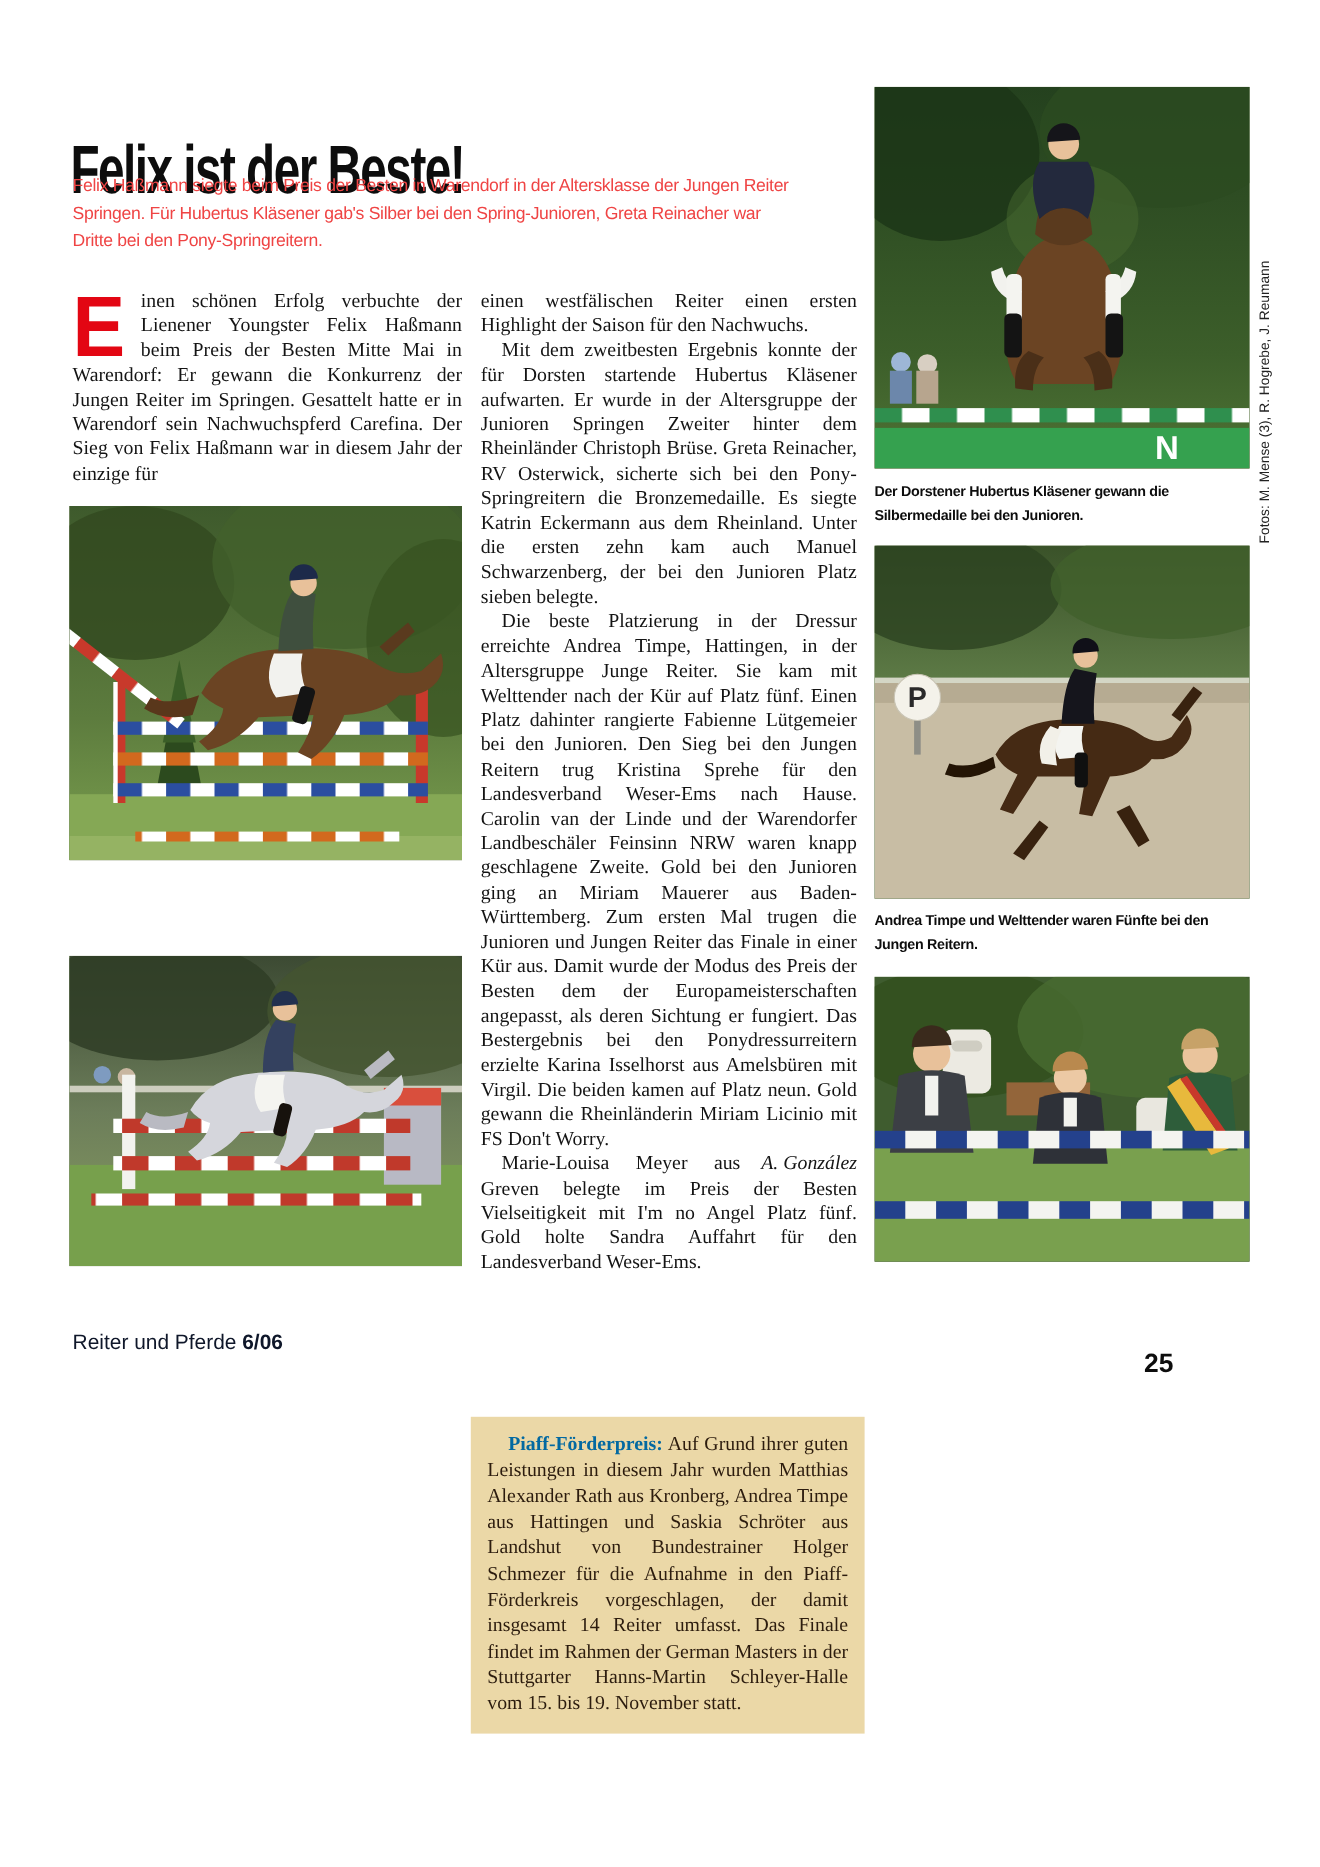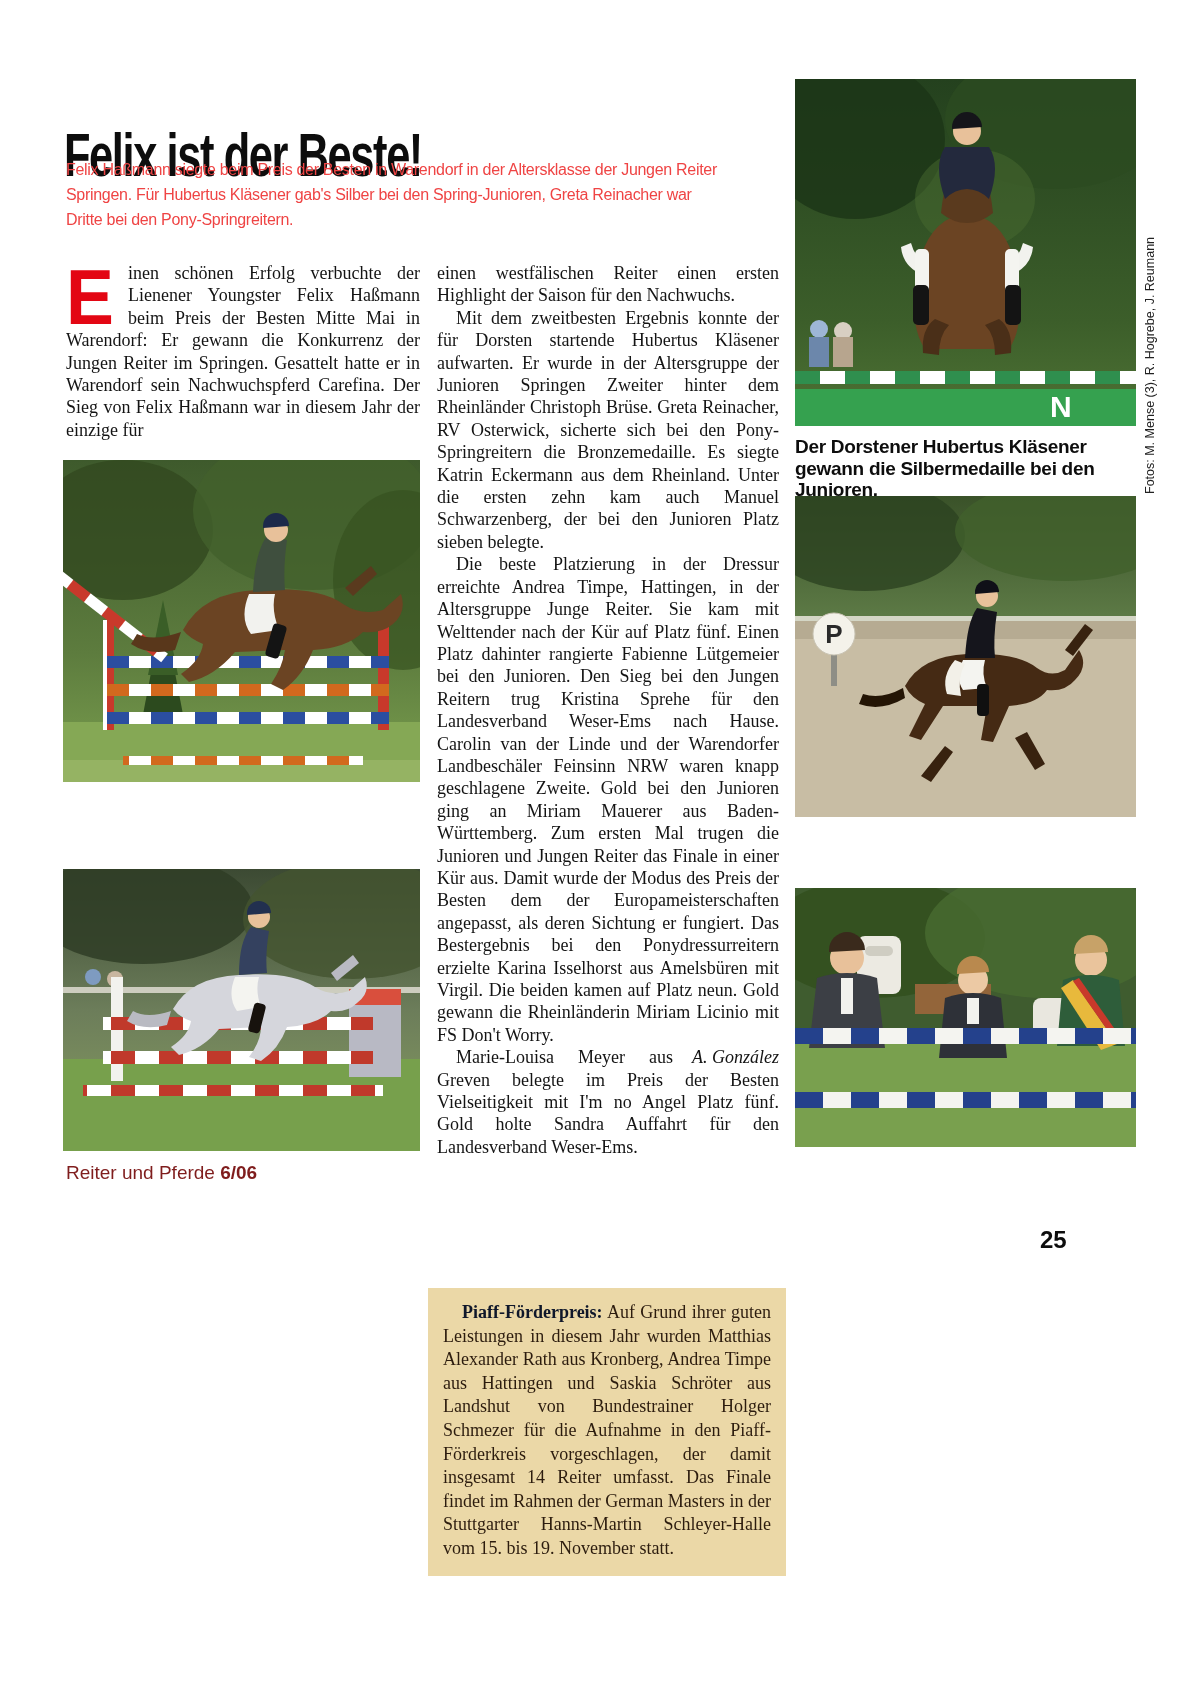--- a/index.html
+++ b/index.html
@@ -55,21 +55,21 @@
   }
   .author{
     float:right;
     font-style:italic;
   }
 
   
   .caption{
     font-family:"Liberation Sans", sans-serif;
     font-weight:bold;
-    font-size:19px; line-height:21.5px;
+    font-size:13px; line-height:21.5px;
     letter-spacing:-0.3px;
     color:#0d0d0d;
   }
 
   
   .photo{
     overflow:hidden;
     background:#57703f;
   }
   .photo svg{display:block;}
@@ -80,23 +80,23 @@
     font-family:"Liberation Sans", sans-serif;
     font-size:12.5px; color:#222;
     writing-mode:vertical-rl;
     transform:rotate(180deg);
     text-align:left;
     white-space:nowrap;
   }
 
   
   #footer-left{
-    left:66px; top:1146px;
-    font-family:"Liberation Sans", sans-serif;
-    font-size:19px; color:#7f1d1d;
+    left:66px; top:1194px;
+    font-family:"Liberation Sans", sans-serif;
+    font-size:19px; color:#0f172a;
   }
   #footer-left b{font-weight:bold;}
   #page-num{
     left:1040px; top:1210px; width:102px;
     font-family:"Liberation Sans", sans-serif;
     font-weight:bold;
     font-size:24px; color:#0d0d0d;
   }
 
   
@@ -104,21 +104,21 @@
     left:428px; top:1272px; width:358px; height:288px;
     background:#ebd8a7;
     box-sizing:border-box;
     padding:13px 15px 0 15px;
     font-size:18px; line-height:23.6px;
     text-align:justify;
     color:#2c1c0e;
   }
   #infobox p{margin:0;text-indent:19px;}
   #infobox .boxlabel{
-    color:#0f172a; font-weight:bold;
+    color:#0369a1; font-weight:bold;
   }
 </style>
 </head>
 <body>
 
 <div id="page">
 
   <h1 id="title" class="abs">Felix ist der Beste!</h1>
   <div id="lead" class="abs">Felix Haßmann siegte beim Preis der Besten in Warendorf in der Altersklasse der Jungen Reiter Springen. Für Hubertus Kläsener gab's Silber bei den Spring-Junioren, Greta Reinacher war Dritte bei den Pony-Springreitern.</div>
 
@@ -298,20 +298,21 @@
         <path d="M232 236 l18 32 -10 6 -20 -32 z" fill="#38220f"></path>
         <path d="M170 162 q2 -36 12 -50 l20 4 q-4 26 -2 46 z" fill="#15151c"></path>
         <circle cx="192" cy="100" r="11" fill="#e8c19a"></circle>
         <path d="M180 96 a12 12 0 0 1 24 0 l-24 2 z" fill="#101018"></path>
         <path d="M168 164 q-8 18 0 30 l24 -2 q-6 -14 -2 -28 z" fill="#f4f4f0"></path>
         <rect x="182" y="188" width="12" height="32" rx="4" fill="#101010"></rect>
         <path d="M160 164 q-14 16 -8 34 l14 2 q-4 -18 4 -32 z" fill="#f2f0e8"></path>
       </g>
     </svg>
   </div>
+  <div class="abs caption" style="left:795px;top:810px;width:341px;">Andrea Timpe und Welttender waren Fünfte bei den Jungen Reitern.</div>
 
   <div class="abs photo" style="left:795px;top:872px;width:341px;height:259px;">
     <svg width="341" height="259" viewBox="0 0 341 259" xmlns="http://www.w3.org/2000/svg">
       <defs>
         <pattern id="p5bw" width="56" height="15" patternUnits="userSpaceOnUse">
           <rect width="56" height="15" fill="#f4f4f0"></rect>
             <rect width="28" height="15" fill="#24418c"></rect>
         </pattern>
       </defs>
       <rect width="341" height="259" fill="#3f5c2f"></rect>

